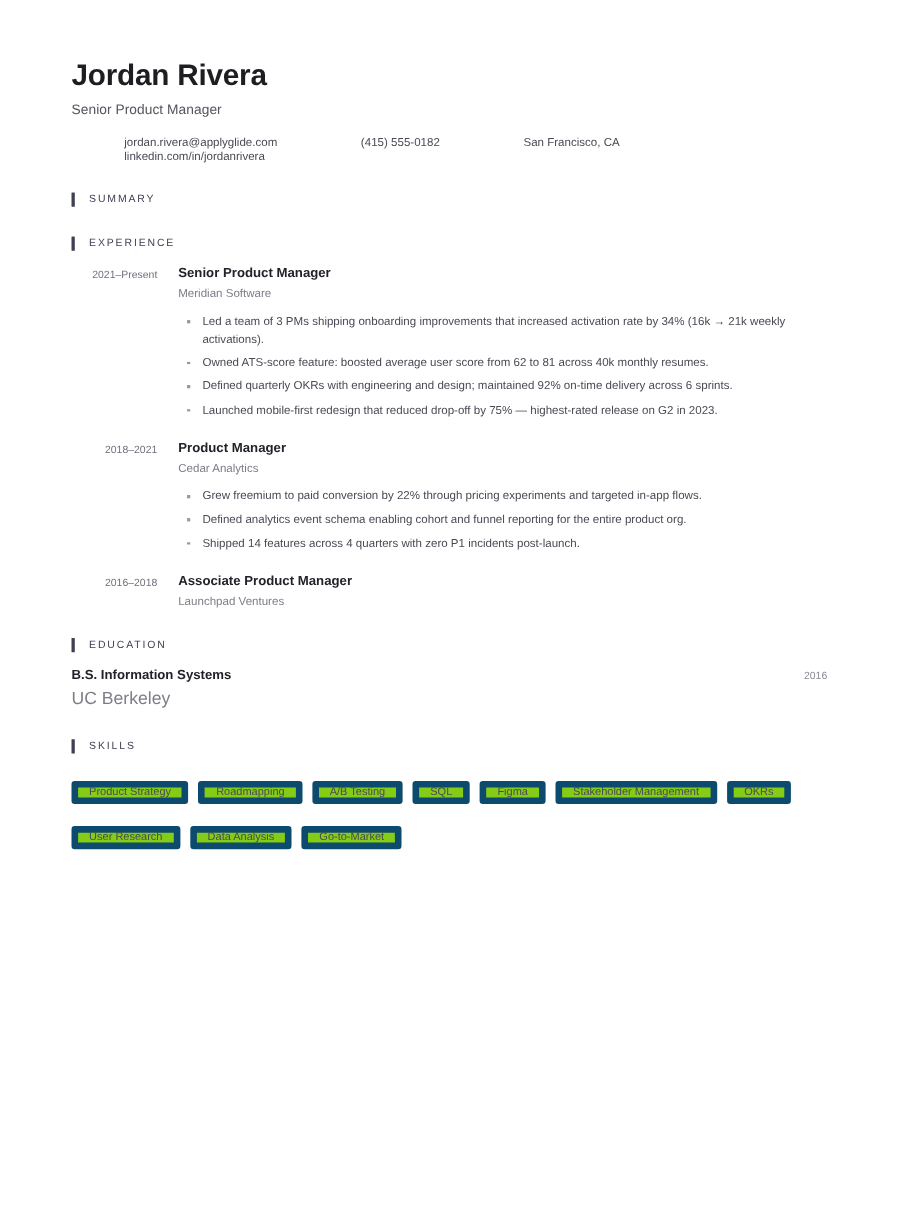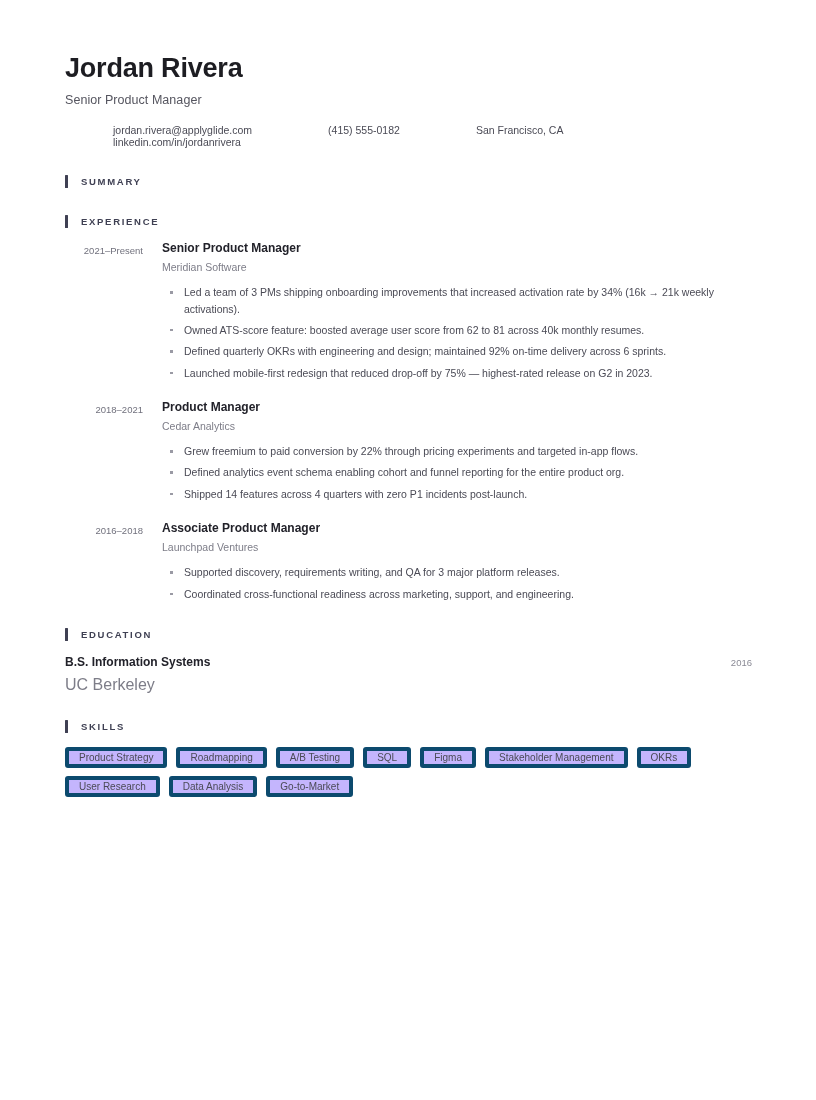--- a/index.html
+++ b/index.html
@@ -62,21 +62,21 @@
   .section-accent-bar {
     width: 3px;
     height: 13px;
     background: #3f4053;
     border-radius: 0.5px;
     flex: 0 0 auto;
   }
   .section-heading-text {
     margin-left: 13px;
     font-size: 9.5px;
-    font-weight: bold;
+    font-weight: normal;
     letter-spacing: 1.7px;
     text-transform: uppercase;
     color: #3f4053;
   }
 
   
   .summary-text {
     font-size: 11px;
     line-height: 1.62;
     color: #4a4a55;
@@ -172,24 +172,25 @@
     max-width: 680px;
     margin-top: 1px;
   }
   .skill-tag {
     display: inline-flex;
     align-items: center;
     height: 21px;
     padding: 0 10px;
     font-size: 10px;
     color: #4a4a55;
-    background: #c4b5fd;
-    border: 4px solid #0c4a6e;
+    background: #84cc16;
+    border: 6px solid #0c4a6e;
     border-radius: 3px;
     white-space: nowrap;
+    margin-top: 12px;
   }
 </style>
 </head>
 <body>
 
 <div class="page">
 
   <div class="resume-header">
     <div class="candidate-name">Jordan Rivera</div>
     <div class="candidate-title">Senior Product Manager</div>
@@ -240,24 +241,20 @@
             <li class="bullet-item">Shipped 14 features across 4 quarters with zero P1 incidents post-launch.</li>
           </ul>
         </div>
       </div>
 
       <div class="experience-item">
         <div class="experience-dates">2016–2018</div>
         <div class="experience-body">
           <div class="role-title">Associate Product Manager</div>
           <div class="company-name">Launchpad Ventures</div>
-          <ul class="bullet-list">
-            <li class="bullet-item">Supported discovery, requirements writing, and QA for 3 major platform releases.</li>
-            <li class="bullet-item">Coordinated cross-functional readiness across marketing, support, and engineering.</li>
-          </ul>
         </div>
       </div>
 
     </div>
   </div>
 
   <div class="section">
     <div class="section-heading">
       <span class="section-accent-bar"></span>
       <span class="section-heading-text">Education</span>

